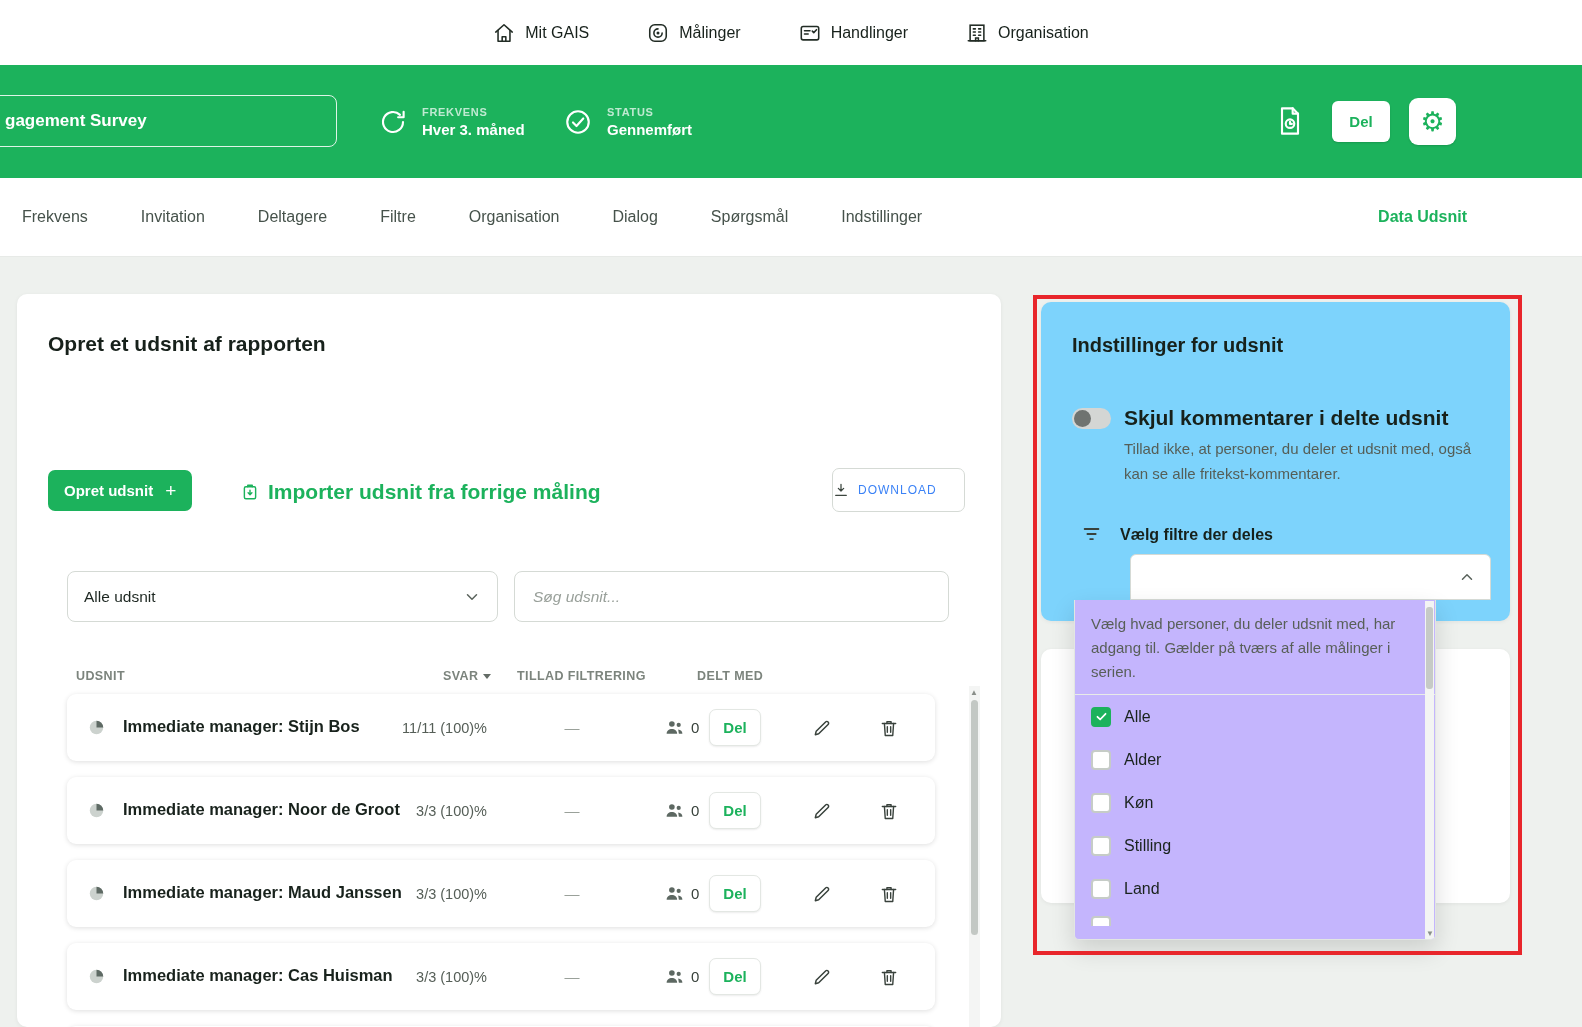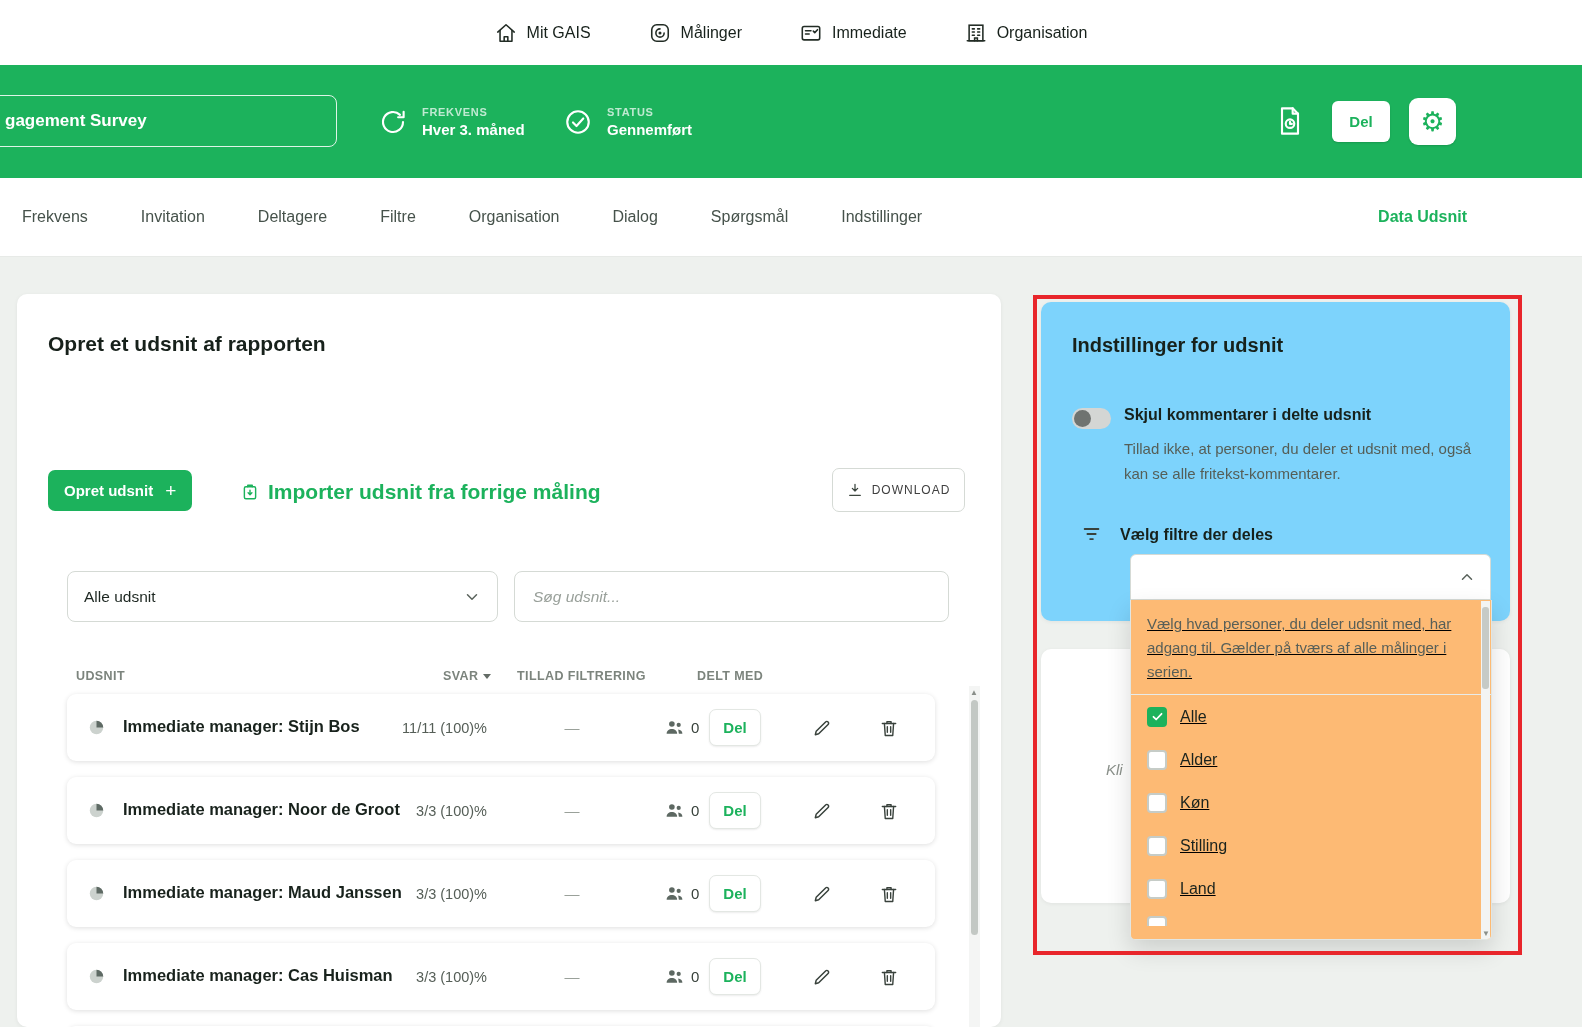--- a/index.html
+++ b/index.html
@@ -39,21 +39,21 @@
   .tab-active{margin-left:auto;color:var(--green);font-weight:700;font-size:16px;cursor:pointer;}
 
   
   .card-main{position:absolute;left:17px;top:294px;width:984px;height:733px;background:#fff;border-radius:10px;box-shadow:0 1px 4px rgba(0,0,0,.06);overflow:hidden;}
   .cm-title{position:absolute;left:31px;top:38px;font-size:21px;font-weight:700;color:var(--ink);}
   .cm-desc{position:absolute;left:31px;top:84px;width:916px;font-size:15.5px;line-height:25px;color:#2c352f;}
   .btn-opret{position:absolute;left:31px;top:176px;height:41px;padding:0 16px;background:var(--green);border:none;border-radius:7px;color:#fff;font-weight:700;font-size:15px;display:inline-flex;align-items:center;gap:12px;cursor:pointer;}
   .btn-opret .plus{font-size:19px;font-weight:400;}
   .link-import{position:absolute;left:224px;top:186px;display:flex;align-items:center;gap:9px;color:var(--green);font-weight:700;font-size:21px;cursor:pointer;}
   .link-import svg{width:18px;height:18px;}
-  .btn-download{position:absolute;right:36px;top:174px;width:133px;height:44px;background:#fff;border:1px solid var(--border);border-radius:7px;display:flex;align-items:center;justify-content:center;gap:9px;font-size:12px;letter-spacing:1px;color:#404040;cursor:pointer;}
+  .btn-download{position:absolute;right:36px;top:174px;width:133px;height:44px;background:#fff;border:1px solid var(--border);border-radius:7px;display:flex;align-items:center;gap:9px;font-size:12px;letter-spacing:1px;color:#3b82f6;cursor:pointer;}
   .btn-download svg{width:16px;height:16px;color:#3c463f;}
 
   .select-udsnit{position:absolute;left:50px;top:277px;width:431px;height:51px;border:1px solid var(--border);border-radius:8px;background:#fff;display:flex;align-items:center;justify-content:space-between;padding:0 16px;font-size:15.5px;color:#1d2721;cursor:pointer;}
   .select-udsnit svg{width:18px;height:18px;color:#5a635c;}
   .search-box{position:absolute;left:497px;top:277px;width:435px;height:51px;}
   .search-box input{width:100%;height:100%;border:1px solid var(--border);border-radius:8px;padding:0 18px;font-size:15.5px;color:#333;outline:none;}
   .search-box input::placeholder{font-style:italic;color:#99a09a;}
 
   .th{position:absolute;top:375px;font-size:12.5px;font-weight:700;letter-spacing:.4px;color:var(--light-gray);}
   .th-svar{display:flex;align-items:center;gap:5px;cursor:pointer;}
@@ -73,32 +73,32 @@
 
   .list-scroll{position:absolute;left:952px;top:392px;width:11px;height:341px;background:#f4f5f4;}
   .list-scroll .arrow{position:absolute;left:1px;top:2px;font-size:8px;color:#8a8f8a;}
   .list-thumb{position:absolute;left:2px;top:14px;width:7px;height:235px;background:#c3c8c4;border-radius:4px;cursor:pointer;}
 
   
   .card-settings{position:absolute;left:1041px;top:302px;width:469px;height:319px;background:#7dd3fc;border-radius:10px;box-shadow:0 1px 4px rgba(0,0,0,.06);}
   .s-title{position:absolute;left:31px;top:32px;font-size:20px;font-weight:700;color:var(--ink);}
   .toggle{position:absolute;left:31px;top:106px;width:39px;height:21px;border-radius:11px;background:#d4d6d4;cursor:pointer;}
   .toggle .knob{position:absolute;left:2px;top:2px;width:17px;height:17px;border-radius:50%;background:#6f7370;}
-  .t-label{position:absolute;left:83px;top:104px;font-size:16px;font-weight:700;color:var(--ink);}
+  .t-label{position:absolute;left:83px;top:104px;font-size:21px;font-weight:700;color:var(--ink);}
   .t-desc{position:absolute;left:83px;top:134px;width:368px;font-size:15px;line-height:25px;color:var(--gray);}
   .f-icon{position:absolute;left:40px;top:221px;width:22px;height:22px;color:#39423c;}
   .f-label{position:absolute;left:79px;top:224px;font-size:16px;font-weight:700;color:var(--ink);}
   .select2{position:absolute;left:89px;top:252px;width:361px;height:46px;border:1px solid var(--border);border-radius:6px 6px 0 0;background:#fff;display:flex;align-items:center;justify-content:flex-end;padding:0 14px;cursor:pointer;}
   .select2 svg{width:18px;height:18px;color:#5a635c;transform:rotate(180deg);}
 
   .card-under{position:absolute;left:1041px;top:649px;width:469px;height:254px;background:#fff;border-radius:10px;box-shadow:0 1px 4px rgba(0,0,0,.06);z-index:1;}
   .kli{position:absolute;left:65px;top:112px;font-style:italic;color:#8b918b;font-size:15px;}
 
   
-  .dropdown{position:absolute;left:1130px;top:600px;width:362px;height:340px;background:#fdba74;border:1px solid #e2e6e2;border-top:none;border-radius:0 0 5px 5px;box-shadow:0 10px 24px rgba(0,0,0,.14);z-index:20;overflow:hidden;text-decoration:underline;}
+  .dropdown{position:absolute;left:1074px;top:600px;width:362px;height:340px;background:#c4b5fd;border:1px solid #e2e6e2;border-top:none;border-radius:0 0 5px 5px;box-shadow:0 10px 24px rgba(0,0,0,.14);z-index:20;overflow:hidden;}
   .dd-help{margin:12px 30px 10px 16px;font-size:15px;line-height:24px;color:#585f58;}
   .dd-sep{height:1px;background:#e8ebe8;}
   .dd-opt{display:flex;align-items:center;gap:13px;height:43px;padding:0 16px;font-size:16px;color:#1a231d;cursor:pointer;}
   .dd-opt.partial{height:16px;overflow:hidden;align-items:flex-start;padding-top:6px;}
   .cb{width:20px;height:20px;border:2px solid #c6ccc7;border-radius:4px;background:#fff;flex:none;}
   .cb.checked{background:var(--green);border-color:var(--green);display:flex;align-items:center;justify-content:center;}
   .cb.checked svg{width:13px;height:13px;}
   .dd-scroll{position:absolute;right:1px;top:1px;width:9px;height:338px;background:#f3f4f3;}
   .dd-thumb{position:absolute;right:1px;width:7px;top:6px;height:82px;background:#c6cac6;border-radius:3px;cursor:pointer;}
   .dd-down{position:absolute;right:0px;bottom:1px;font-size:8px;color:#8a8f8a;}
@@ -131,21 +131,21 @@
     <span>Målinger</span>
   </div>
   <div class="nav-item">
     <span>
         <svg viewBox="0 0 24 24" fill="none" stroke="currentColor" stroke-width="1.7" stroke-linecap="round" stroke-linejoin="round">
           <rect x="2.5" y="5" width="19" height="14.5" rx="2"></rect>
           <path d="M6 9.5h6M6 13h4"></path>
           <path d="M14.5 10l1.6 1.6 3-3.2"></path>
         </svg>
       </span>
-    <span>Immediate</span>
+    <span>Handlinger</span>
   </div>
   <div class="nav-item">
     <span>
         <svg viewBox="0 0 24 24" fill="none" stroke="currentColor" stroke-width="1.7" stroke-linecap="round">
           <rect x="4.5" y="3.5" width="15" height="17"></rect>
           <path d="M2.5 20.5h19"></path>
           <path d="M8 7.5h2.2M13.8 7.5H16M8 11h2.2M13.8 11H16M8 14.5h2.2M13.8 14.5H16"></path>
           <path d="M10.5 20.5v-3h3v3"></path>
         </svg>
       </span>

